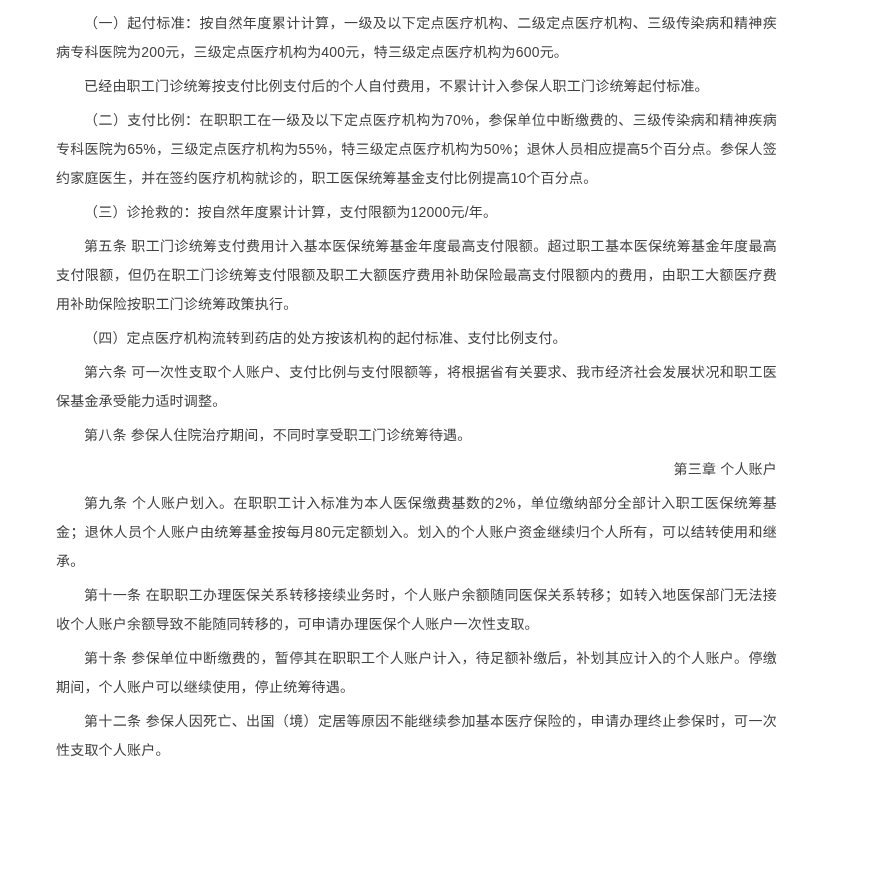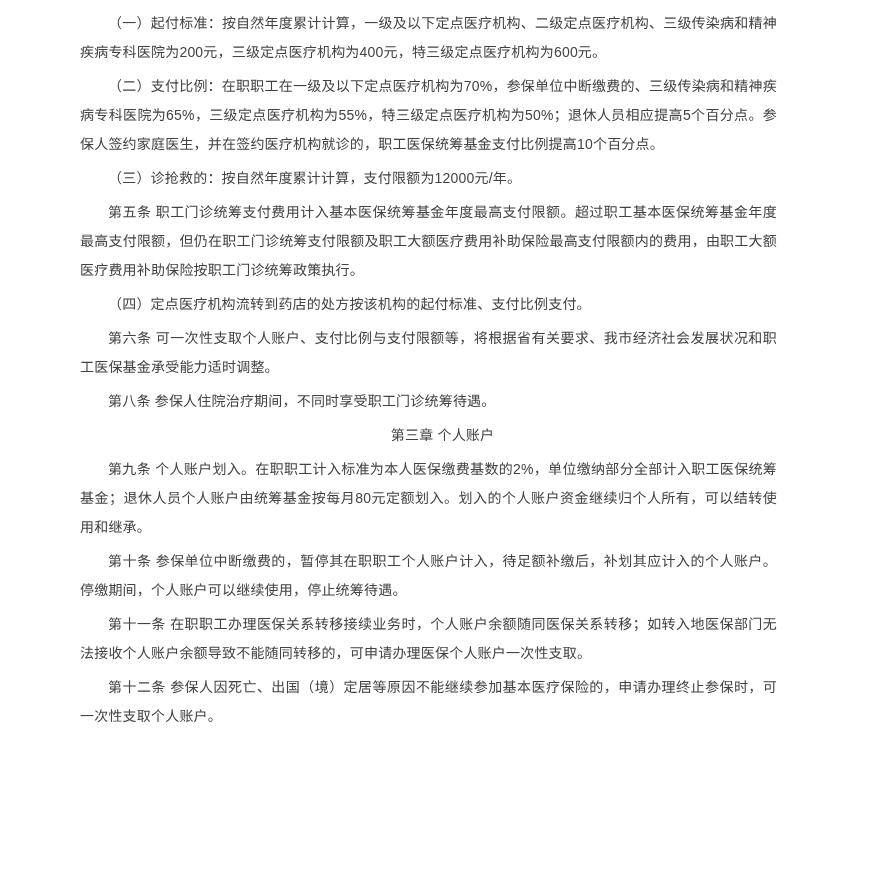--- a/index.html
+++ b/index.html
@@ -10,48 +10,49 @@
   body {
     width: 872px;
     height: 877px;
     overflow: hidden;
     font-family: "Liberation Sans", sans-serif;
   }
   .doc-page {
     box-sizing: border-box;
     width: 872px;
     height: 770px;
-    padding: 9px 95px 20px 80px;
+    padding: 9px 95px 20px 56px;
     background: #ffffff;
   }
   .doc-body p {
     margin: 0 0 5px 0;
     padding: 0;
     font-size: 14px;
     line-height: 29px;
     color: #424242;
     text-align: justify;
     text-indent: 2em;
     letter-spacing: 0.2px;
   }
   .doc-body p.chapter-heading {
-    text-align: center;
+    text-align: right;
   }
 </style>
 </head>
 <body>
 
 <div class="doc-page">
   <div class="doc-body">
     <p>（一）起付标准：按自然年度累计计算，一级及以下定点医疗机构、二级定点医疗机构、三级传染病和精神疾病专科医院为200元，三级定点医疗机构为400元，特三级定点医疗机构为600元。</p>
+    <p>已经由职工门诊统筹按支付比例支付后的个人自付费用，不累计计入参保人职工门诊统筹起付标准。</p>
     <p>（二）支付比例：在职职工在一级及以下定点医疗机构为70%，参保单位中断缴费的、三级传染病和精神疾病专科医院为65%，三级定点医疗机构为55%，特三级定点医疗机构为50%；退休人员相应提高5个百分点。参保人签约家庭医生，并在签约医疗机构就诊的，职工医保统筹基金支付比例提高10个百分点。</p>
     <p>（三）诊抢救的：按自然年度累计计算，支付限额为12000元/年。</p>
     <p>第五条 职工门诊统筹支付费用计入基本医保统筹基金年度最高支付限额。超过职工基本医保统筹基金年度最高支付限额，但仍在职工门诊统筹支付限额及职工大额医疗费用补助保险最高支付限额内的费用，由职工大额医疗费用补助保险按职工门诊统筹政策执行。</p>
     <p>（四）定点医疗机构流转到药店的处方按该机构的起付标准、支付比例支付。</p>
     <p>第六条 可一次性支取个人账户、支付比例与支付限额等，将根据省有关要求、我市经济社会发展状况和职工医保基金承受能力适时调整。</p>
     <p>第八条 参保人住院治疗期间，不同时享受职工门诊统筹待遇。</p>
     <p class="chapter-heading">第三章 个人账户</p>
     <p>第九条 个人账户划入。在职职工计入标准为本人医保缴费基数的2%，单位缴纳部分全部计入职工医保统筹基金；退休人员个人账户由统筹基金按每月80元定额划入。划入的个人账户资金继续归个人所有，可以结转使用和继承。</p>
+    <p>第十一条 在职职工办理医保关系转移接续业务时，个人账户余额随同医保关系转移；如转入地医保部门无法接收个人账户余额导致不能随同转移的，可申请办理医保个人账户一次性支取。</p>
     <p>第十条 参保单位中断缴费的，暂停其在职职工个人账户计入，待足额补缴后，补划其应计入的个人账户。停缴期间，个人账户可以继续使用，停止统筹待遇。</p>
-    <p>第十一条 在职职工办理医保关系转移接续业务时，个人账户余额随同医保关系转移；如转入地医保部门无法接收个人账户余额导致不能随同转移的，可申请办理医保个人账户一次性支取。</p>
     <p>第十二条 参保人因死亡、出国（境）定居等原因不能继续参加基本医疗保险的，申请办理终止参保时，可一次性支取个人账户。</p>
   </div>
 </div>
 
 </body></html>

